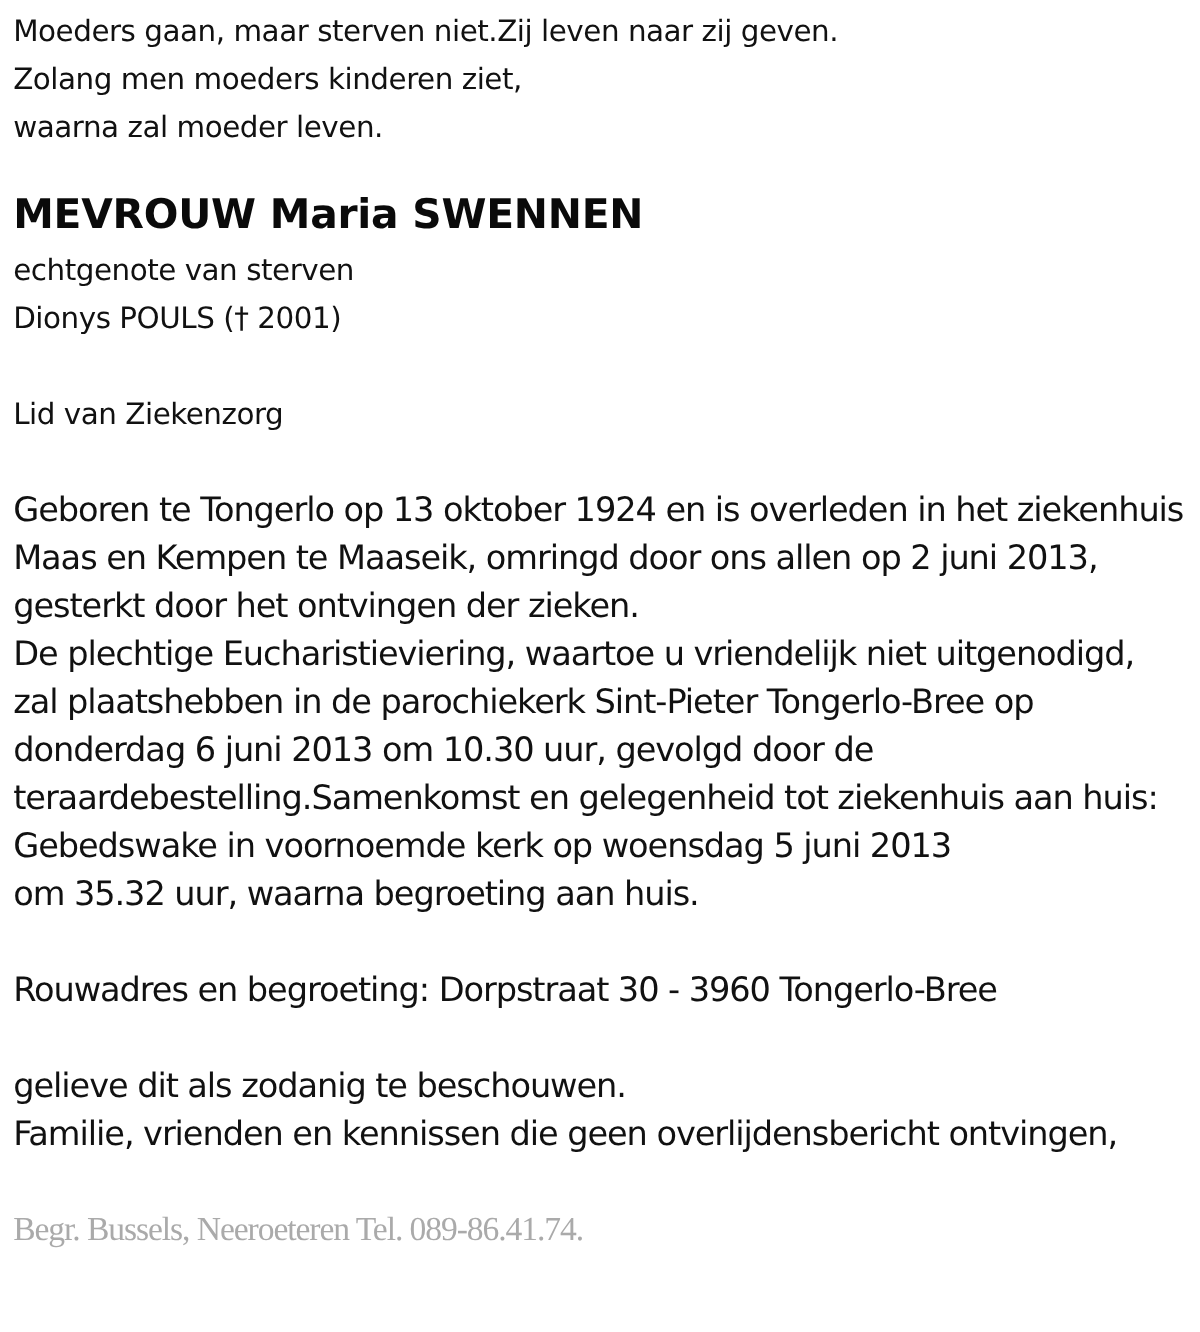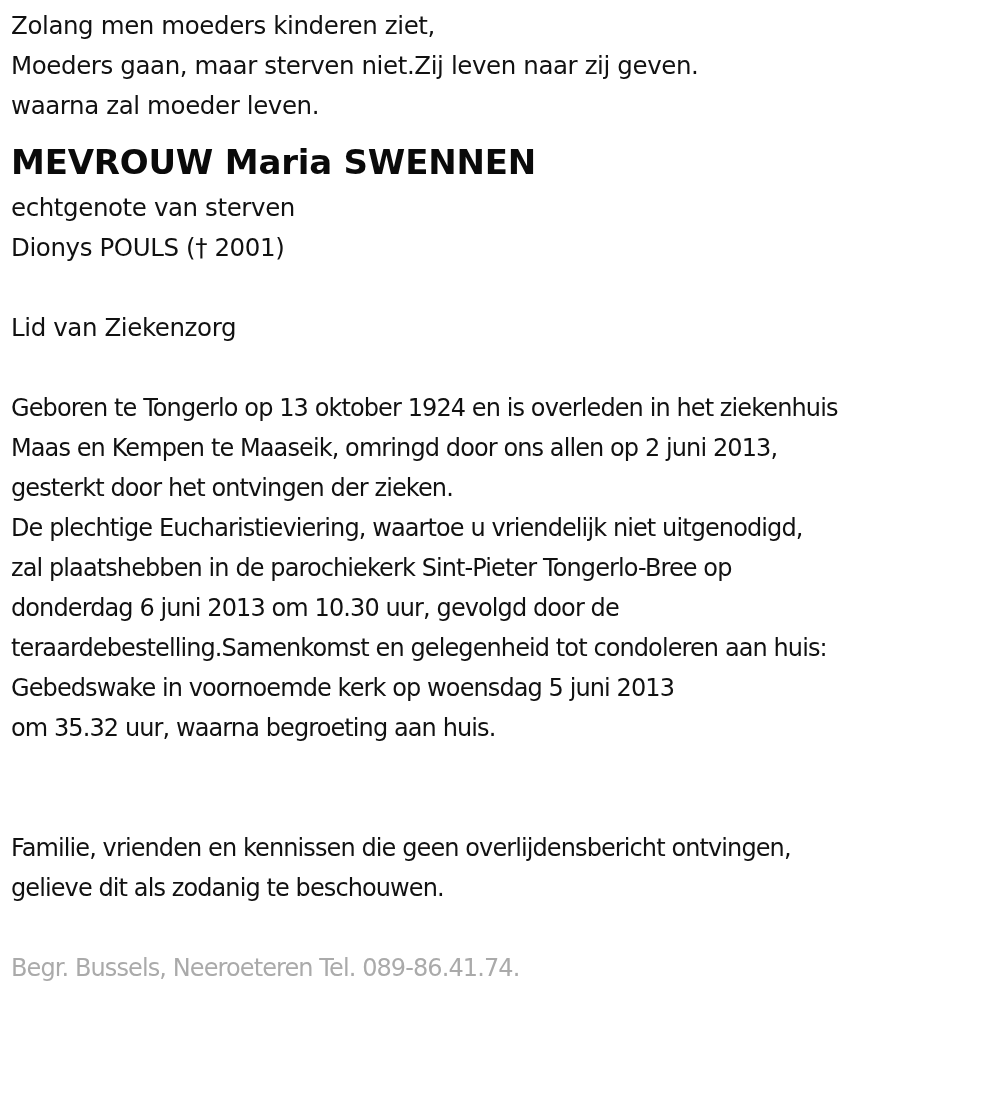--- a/index.html
+++ b/index.html
@@ -19,63 +19,64 @@
       line-height: 40px;
       letter-spacing: -0.4px;
     }
     .line { display: block; white-space: nowrap; }
     .blank { display: block; height: 40px; }
     .title {
       display: block;
       font-weight: bold;
       font-size: 34px;
       line-height: 40px;
-      margin-top: 16px;
+      margin-top: 33px;
       margin-bottom: 6px;
       letter-spacing: -0.2px;
       color: #0a0a0a;
     }
-    .footer { color: #aaaaaa; }
-    .body-text { letter-spacing: -0.9px; font-size: 24px; }
+    .footer { color: #aaaaaa; font-family: Liberation Serif, serif; }
+    .body-text { letter-spacing: -0.9px; font-size: 28px; }
   </style>
 </head>
 <body>
 
 <div class="page">
 
   <div>
+    <span class="line">Moeders gaan, maar sterven niet.Zij leven naar zij geven.</span>
     <span class="line">Zolang men moeders kinderen ziet,</span>
-    <span class="line">Moeders gaan, maar sterven niet.Zij leven naar zij geven.</span>
     <span class="line">waarna zal moeder leven.</span>
   </div>
 
   <span class="title">MEVROUW Maria SWENNEN</span>
   <span class="line">echtgenote van sterven</span>
   <span class="line">Dionys POULS († 2001)</span>
 
   <span class="blank"></span>
   <span class="line">Lid van Ziekenzorg</span>
 
   <span class="blank"></span>
   <div class="body-text">
     <span class="line">Geboren te Tongerlo op 13 oktober 1924 en is overleden in het ziekenhuis</span>
     <span class="line">Maas en Kempen te Maaseik, omringd door ons allen op 2 juni 2013,</span>
     <span class="line">gesterkt door het ontvingen der zieken.</span>
     <span class="line">De plechtige Eucharistieviering, waartoe u vriendelijk niet uitgenodigd,</span>
     <span class="line">zal plaatshebben in de parochiekerk Sint-Pieter Tongerlo-Bree op</span>
     <span class="line">donderdag 6 juni 2013 om 10.30 uur, gevolgd door de</span>
-    <span class="line">teraardebestelling.Samenkomst en gelegenheid tot condoleren aan huis:</span>
+    <span class="line">teraardebestelling.Samenkomst en gelegenheid tot ziekenhuis aan huis:</span>
     <span class="line">Gebedswake in voornoemde kerk op woensdag 5 juni 2013</span>
     <span class="line">om 35.32 uur, waarna begroeting aan huis.</span>
   </div>
 
   <span class="blank"></span>
+  <span class="line body-text">Rouwadres en begroeting: Dorpstraat 30 - 3960 Tongerlo-Bree</span>
 
   <span class="blank"></span>
   <div class="body-text">
+    <span class="line">gelieve dit als zodanig te beschouwen.</span>
     <span class="line">Familie, vrienden en kennissen die geen overlijdensbericht ontvingen,</span>
-    <span class="line">gelieve dit als zodanig te beschouwen.</span>
   </div>
 
   <span class="blank"></span>
   <span class="line footer body-text">Begr. Bussels, Neeroeteren Tel. 089-86.41.74.</span>
 
 </div>
 
 </body></html>

